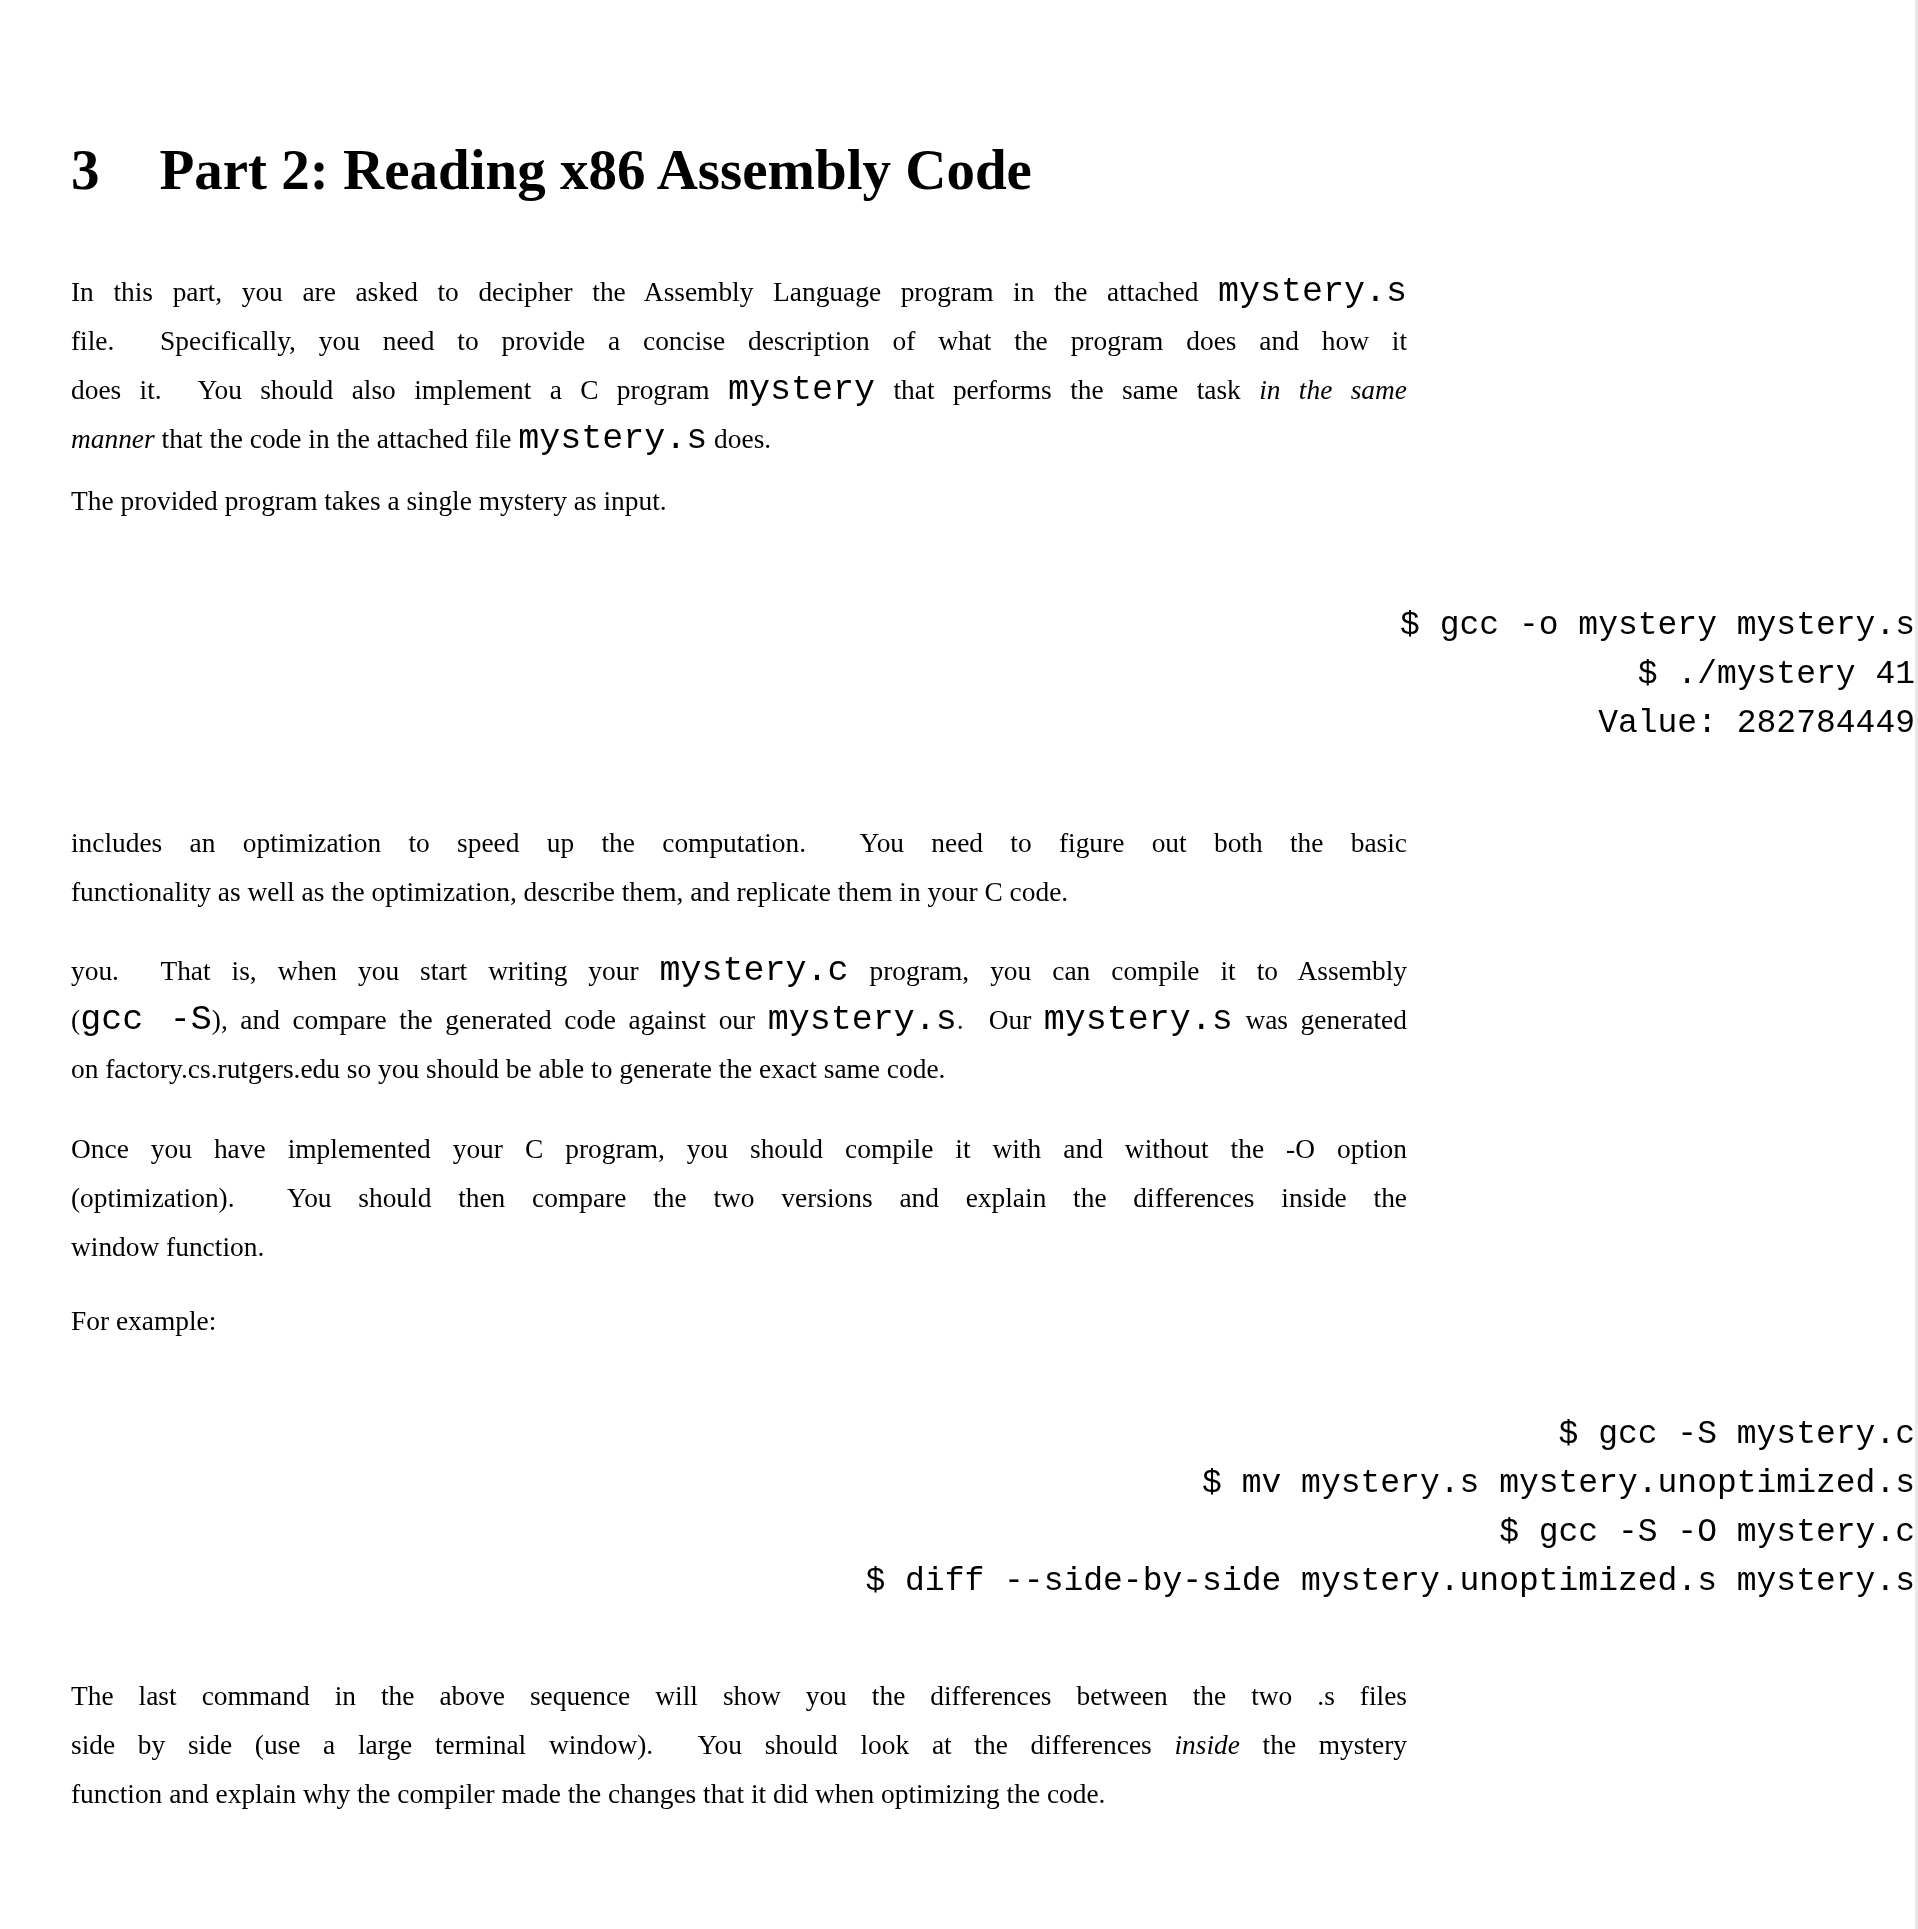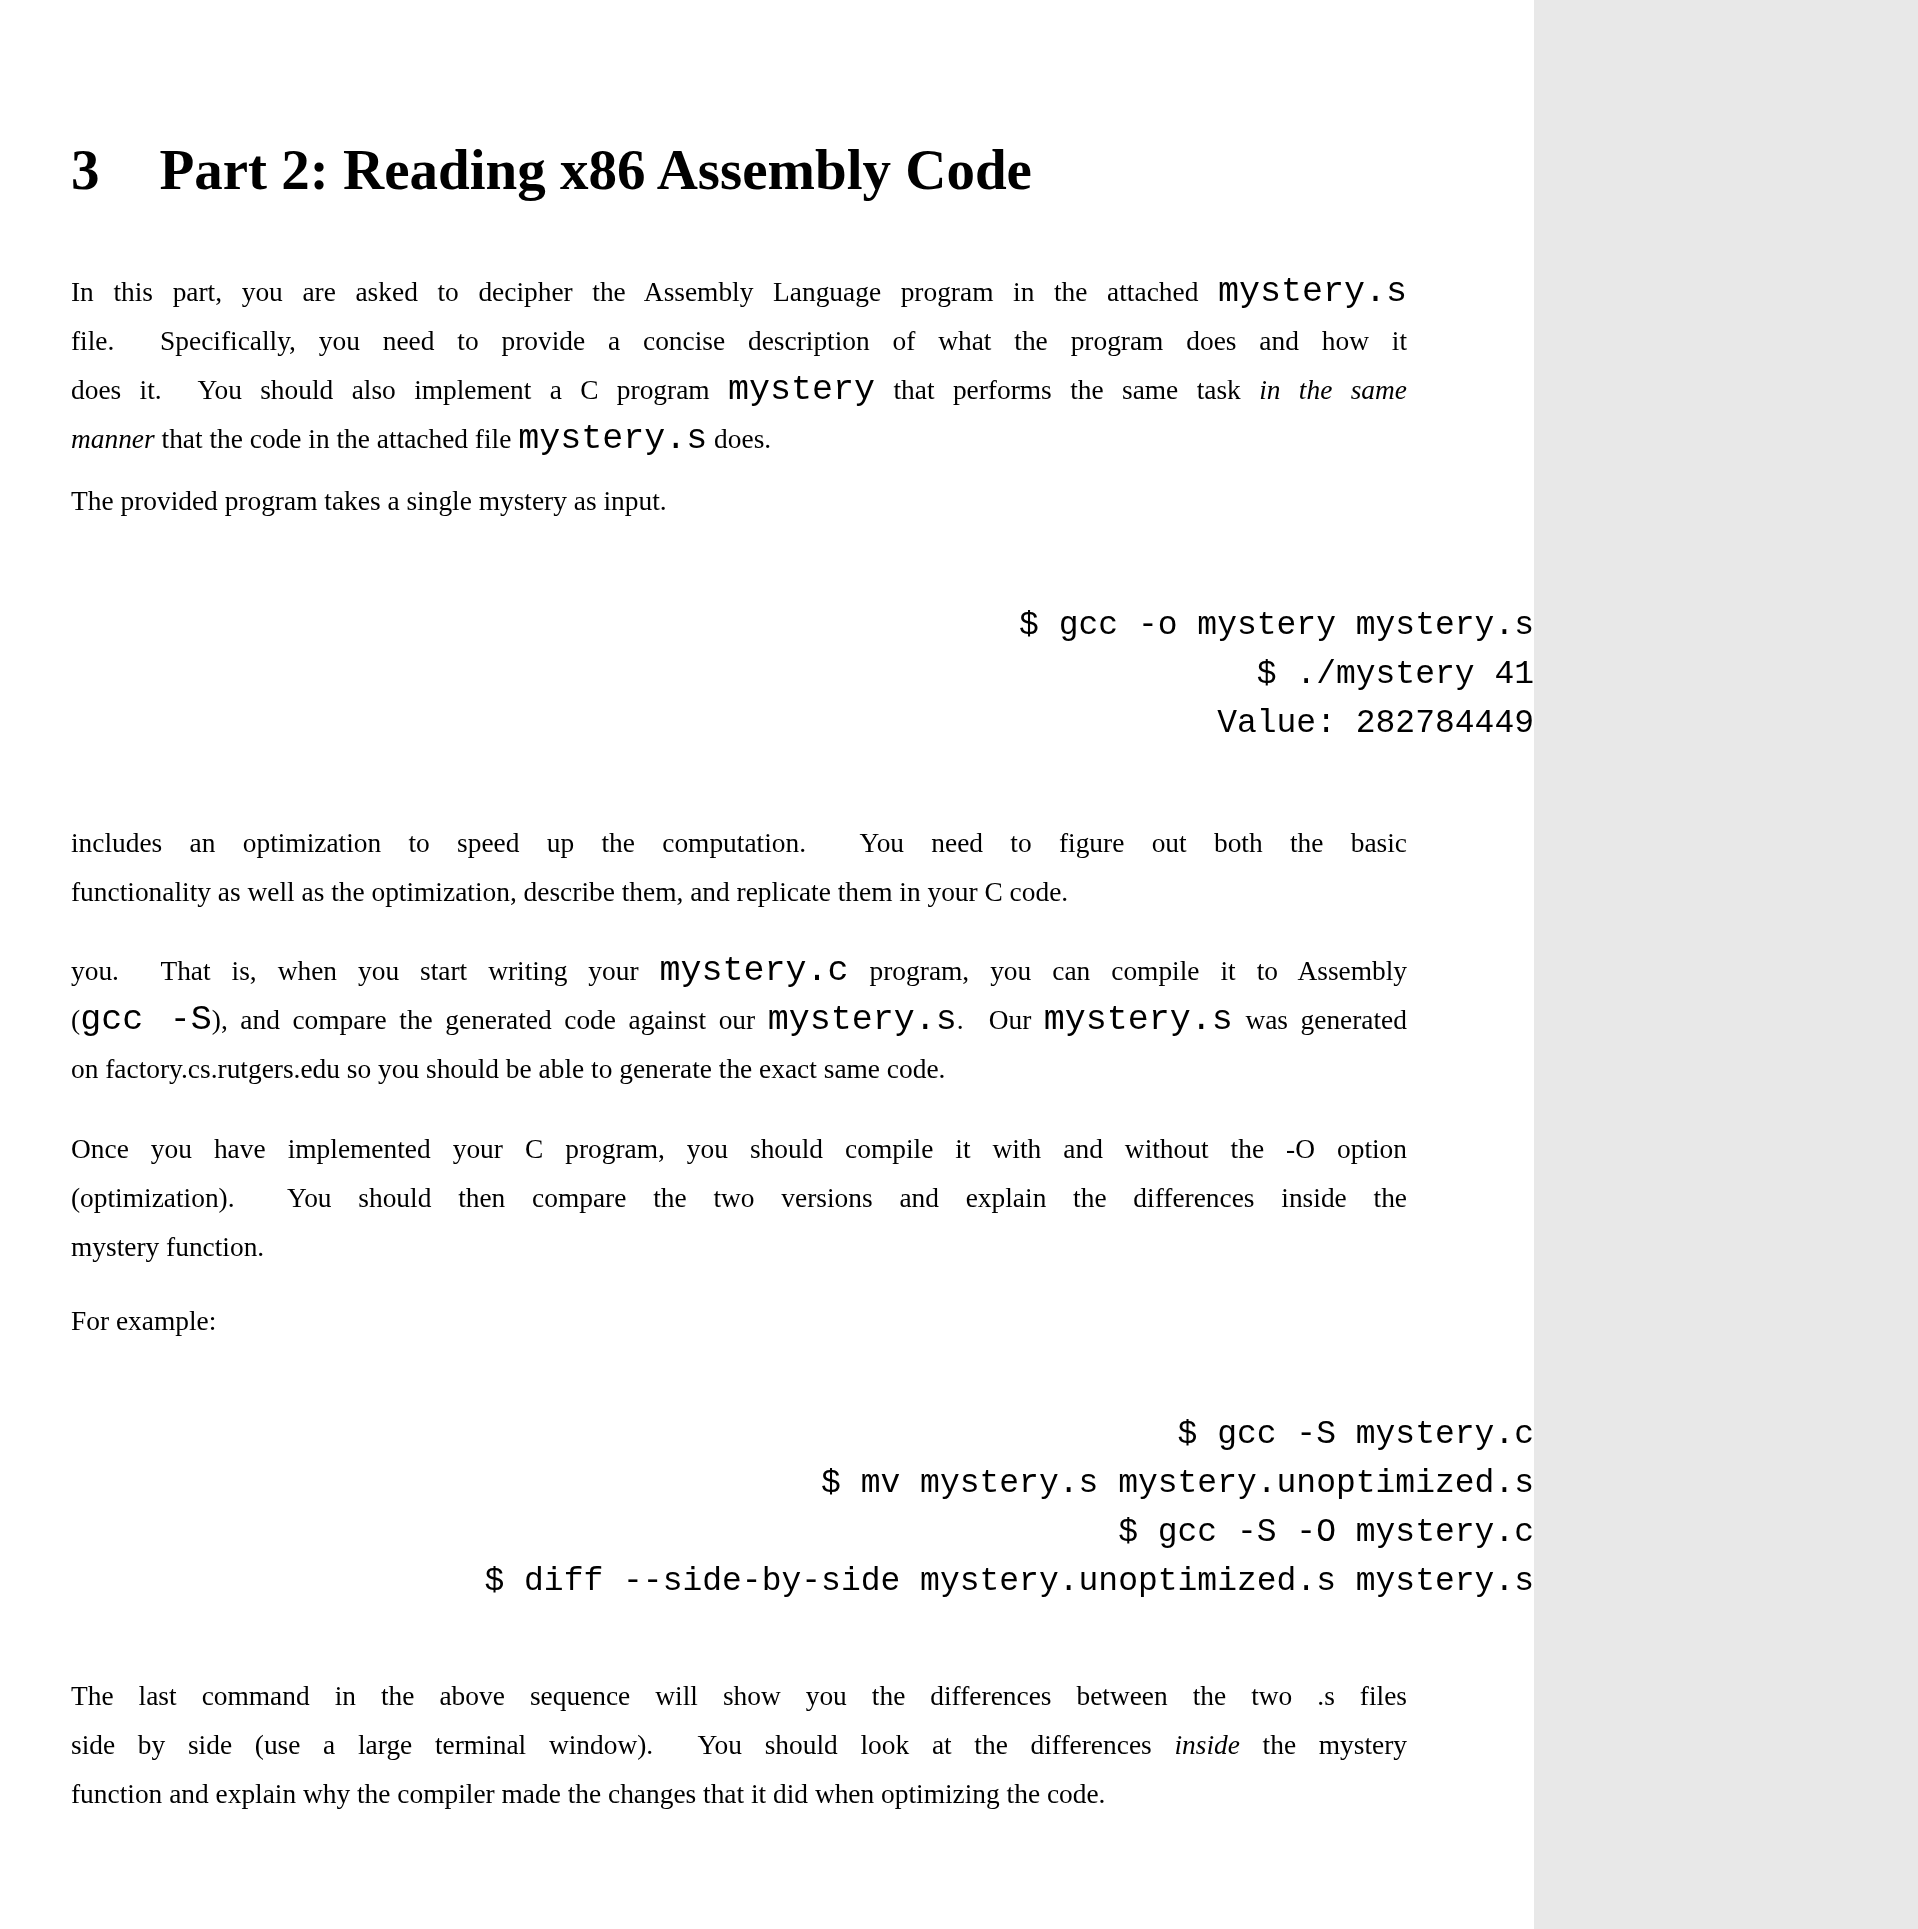--- a/index.html
+++ b/index.html
@@ -1,18 +1,18 @@
 <!DOCTYPE html>
 <html style="font-size:14.6px"><head>
 <meta charset="utf-8">
 <style>
   html, body { margin: 0; padding: 0; background: #e8e8e8; }
   .page {
     position: relative;
-    width: 1534px;
+    width: 1915px;
     height: 1930px;
     background: #ffffff;
     box-sizing: border-box;
     padding: 135px 0 0 71px;
     overflow: hidden;
     font-family: "Liberation Serif", "DejaVu Serif", serif;
     color: #000000;
   }
   .heading {
     font-size: 57px;
@@ -87,21 +87,21 @@
         <div class="line last"><span class="seg-r">functionality as well as the optimization, describe them, and replicate them in your C code.</span></div>
       </div>
       <div class="block p block-4">
         <div class="line"><span class="seg-r">you.  That is, when you start writing your </span><span class="seg-m">mystery.c</span><span class="seg-r"> program, you can compile it to Assembly</span></div>
         <div class="line"><span class="seg-r">(</span><span class="seg-m">gcc -S</span><span class="seg-r">), and compare the generated code against our </span><span class="seg-m">mystery.s</span><span class="seg-r">.  Our </span><span class="seg-m">mystery.s</span><span class="seg-r"> was generated</span></div>
         <div class="line last"><span class="seg-r">on factory.cs.rutgers.edu so you should be able to generate the exact same code.</span></div>
       </div>
       <div class="block p block-5">
         <div class="line"><span class="seg-r">Once you have implemented your C program, you should compile it with and without the -O option</span></div>
         <div class="line"><span class="seg-r">(optimization).  You should then compare the two versions and explain the differences inside the</span></div>
-        <div class="line last"><span class="seg-r">mystery function.</span></div>
+        <div class="line last"><span class="seg-r">window function.</span></div>
       </div>
       <div class="block p block-6">
         <div class="line last"><span class="seg-r">For example:</span></div>
       </div>
       <div class="block code block-7">
         <div class="code-line">$ gcc -S mystery.c</div>
         <div class="code-line">$ mv mystery.s mystery.unoptimized.s</div>
         <div class="code-line">$ gcc -S -O mystery.c</div>
         <div class="code-line">$ diff --side-by-side mystery.unoptimized.s mystery.s</div>
       </div>

